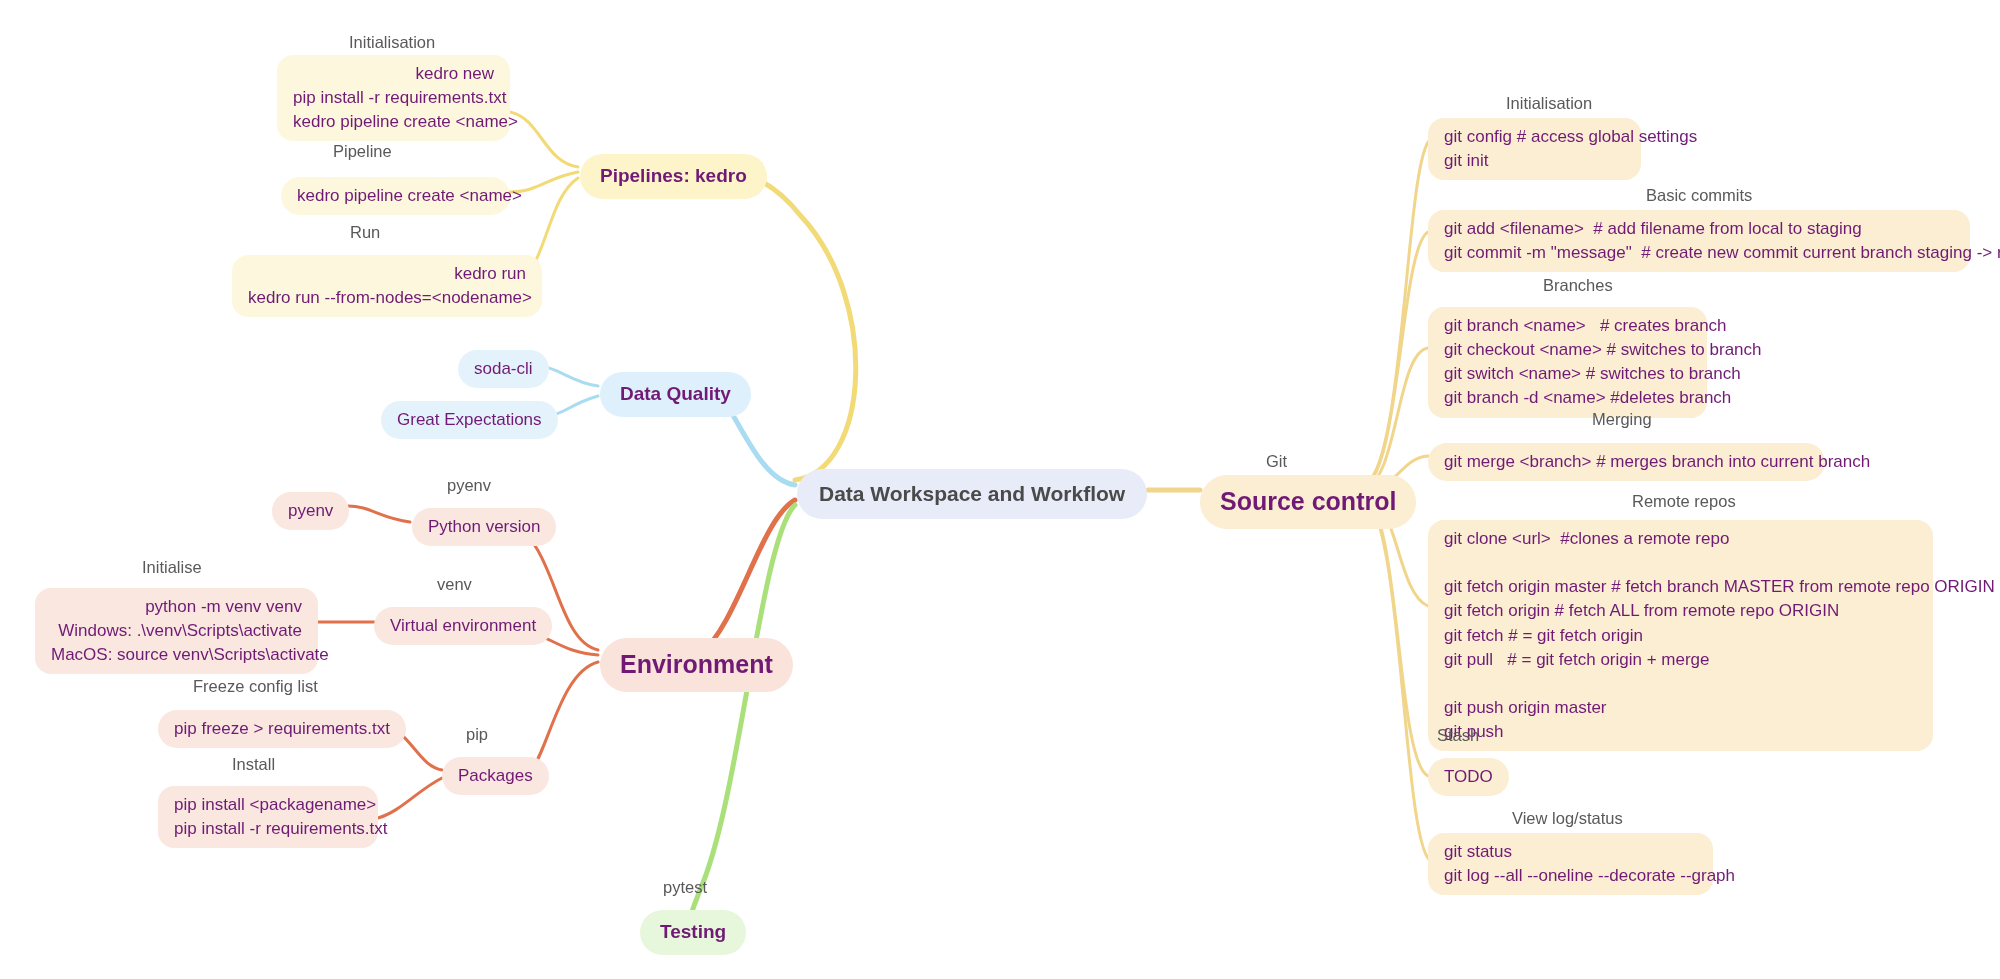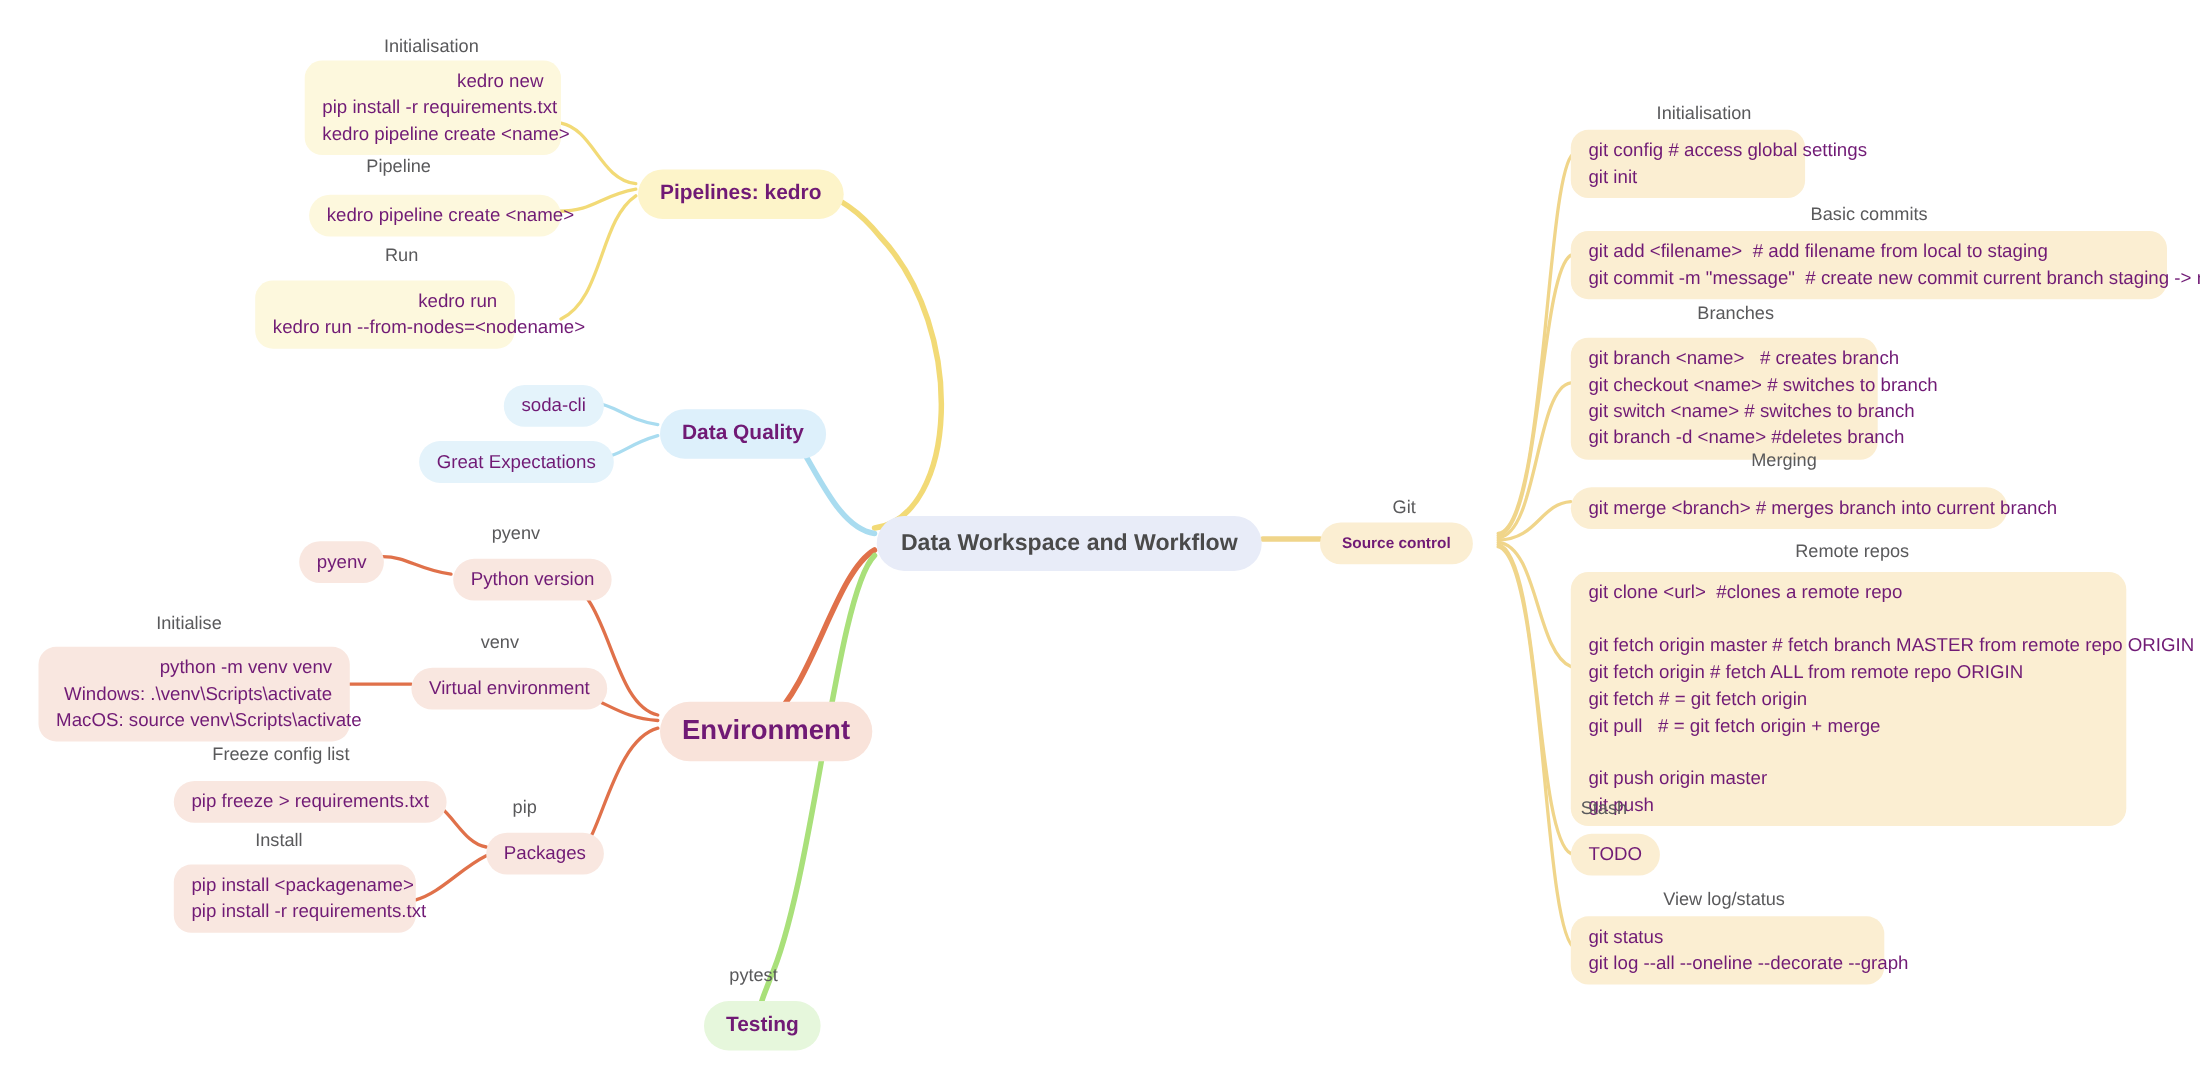--- a/index.html
+++ b/index.html
@@ -68,21 +68,21 @@
 
   .b-dq         { background: #e4f3fb; }
   .b-dq-main    { background: #ddf0fb; font-weight: bold; font-size: 19px; padding: 9px 20px; }
 
   .b-env        { background: #f9e7e0; }
   .b-env-main   { background: #f9e3da; font-weight: bold; font-size: 25px; padding: 9px 20px; }
 
   .b-test-main  { background: #e6f7dc; font-weight: bold; font-size: 19px; padding: 9px 20px; }
 
   .b-git        { background: #fbeed2; }
-  .b-git-main   { background: #fbeed2; font-weight: bold; font-size: 14px; padding: 9px 20px; }
+  .b-git-main   { background: #fbeed2; font-weight: bold; font-size: 25px; padding: 9px 20px; }
 
   .align-right { text-align: right; }
   .align-left  { text-align: left; }
   .align-center{ text-align: center; }
 </style>
 </head>
 <body>
 
 <div id="canvas">
 
@@ -155,21 +155,21 @@
 
   <div class="edge-label" style="left:349px; top:33px;">Initialisation</div>
   <div class="node multi b-kedro align-right" style="left:277px; top:55px; width:233px;"><span>kedro new
 pip install -r requirements.txt
 kedro pipeline create &lt;name&gt;</span></div>
 
   <div class="edge-label" style="left:333px; top:142px;">Pipeline</div>
   <div class="node b-kedro align-center" style="left:281px; top:177px; width:229px;"><span>kedro pipeline create &lt;name&gt;</span></div>
 
   <div class="edge-label" style="left:350px; top:223px;">Run</div>
-  <div class="node multi b-kedro align-right" style="left:232px; top:255px; width:236px;"><span>kedro run
+  <div class="node multi b-kedro align-right" style="left:232px; top:255px; width:310px;"><span>kedro run
 kedro run --from-nodes=&lt;nodename&gt;</span></div>
 
   <div class="node b-kedro-main align-center" style="left:580px; top:154px;">Pipelines: kedro</div>
 
   <div class="node b-dq align-center" style="left:458px; top:350px;">soda-cli</div>
   <div class="node b-dq align-center" style="left:381px; top:401px;">Great Expectations</div>
   <div class="node b-dq-main align-center" style="left:600px; top:372px;">Data Quality</div>
 
   <div class="edge-label" style="left:447px; top:476px;">pyenv</div>
   <div class="node b-env align-center" style="left:272px; top:492px;">pyenv</div>

